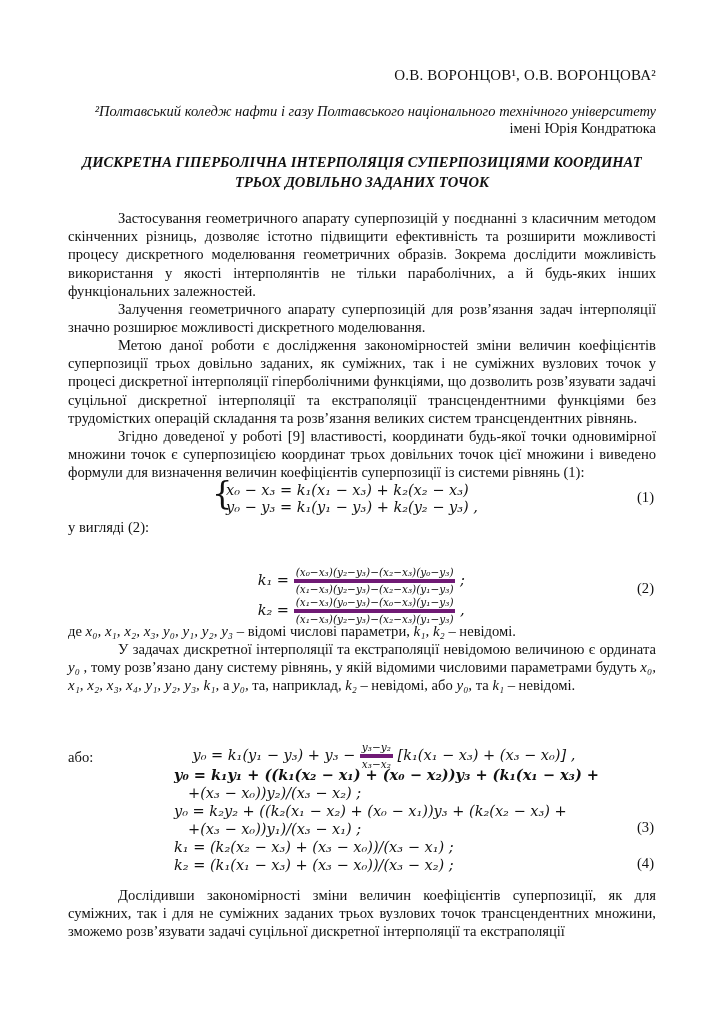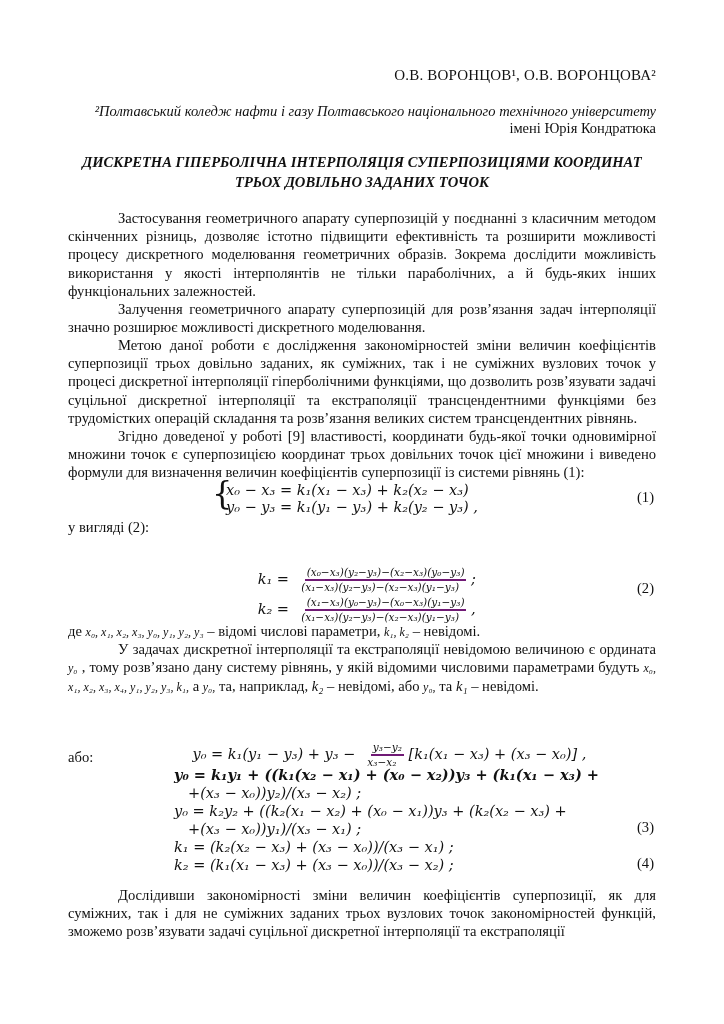--- a/index.html
+++ b/index.html
@@ -12,23 +12,23 @@
   .aff2 { top: 103px; font-style: italic; }
   .aff3 { top: 120px; }
   .title { position: absolute; left: 60px; width: 604px; top: 152px; text-align: center;
            font-weight: bold; font-style: italic; font-size: 14.6px; line-height: 20px; }
   .para { position: absolute; left: 68px; width: 588px; font-size: 14.6px; line-height: 18.2px;
           text-align: justify; }
   .ind { text-indent: 50px; }
   .math { font-family: "DejaVu Serif", "Liberation Serif", serif; font-style: italic; position: absolute; }
   .eqnum { position: absolute; right: 70px; font-size: 14.6px; }
   .it { font-style: italic; }
-  .small { font-size: 12px; margin-top: 28px; }
+  .small { font-size: 15px; margin-top: 28px; }
   .frac { display: inline-block; vertical-align: middle; text-align: center; font-size: 10.5px; }
-  .frac .num { display: block; border-bottom: 2px solid #701a75; padding: 0 2px; line-height: 13px; margin-left: 11px; }
+  .frac .num { display: block; border-bottom: 4px solid #701a75; padding: 0 2px; line-height: 13px; }
   .frac .den { display: block; line-height: 13px; padding: 0 2px; }
   .brace { position: absolute; font-style: normal; font-size: 32px; line-height: 34px; font-family: "DejaVu Serif", serif; font-weight: 200; }
   .mline { position: absolute; font-size: 14.5px; white-space: pre; line-height: 18px; }
 </style>
 </head>
 <body>
 
 <div class="page">
 
   <div class="hdr authors">О.В.  ВОРОНЦОВ¹, О.В.  ВОРОНЦОВА²</div>
@@ -87,15 +87,15 @@
     <div class="math mline" style="left:174px; top:802px;">y₀ = k₂y₂ + ((k₂(x₁ − x₂) + (x₀ − x₁))y₃ + (k₂(x₂ − x₃) +</div>
     <div class="math mline" style="left:188px; top:820px;">+(x₃ − x₀))y₁)/(x₃ − x₁) ;</div>
     <div class="eqnum" style="top:819px;">(3)</div>
   </div>
   <div>
     <div class="math mline" style="left:174px; top:838px;">k₁ = (k₂(x₂ − x₃) + (x₃ − x₀))/(x₃ − x₁) ;</div>
     <div class="math mline" style="left:174px; top:856px;">k₂ = (k₁(x₁ − x₃) + (x₃ − x₀))/(x₃ − x₂) ;</div>
     <div class="eqnum" style="top:855px;">(4)</div>
   </div>
 
-  <div class="para ind" style="top:886px">Дослідивши закономірності зміни величин  коефіцієнтів суперпозиції, як для суміжних, так і для не суміжних заданих трьох вузлових точок закономірностей функцій, зможемо розв’язувати задачі суцільної дискретної інтерполяції та екстраполяції</div>
+  <div class="para ind" style="top:886px">Дослідивши закономірності зміни величин  коефіцієнтів суперпозиції, як для суміжних, так і для не суміжних заданих трьох вузлових точок трансцендентних множини, зможемо розв’язувати задачі суцільної дискретної інтерполяції та екстраполяції</div>
 
 </div>
 
 </body></html>

